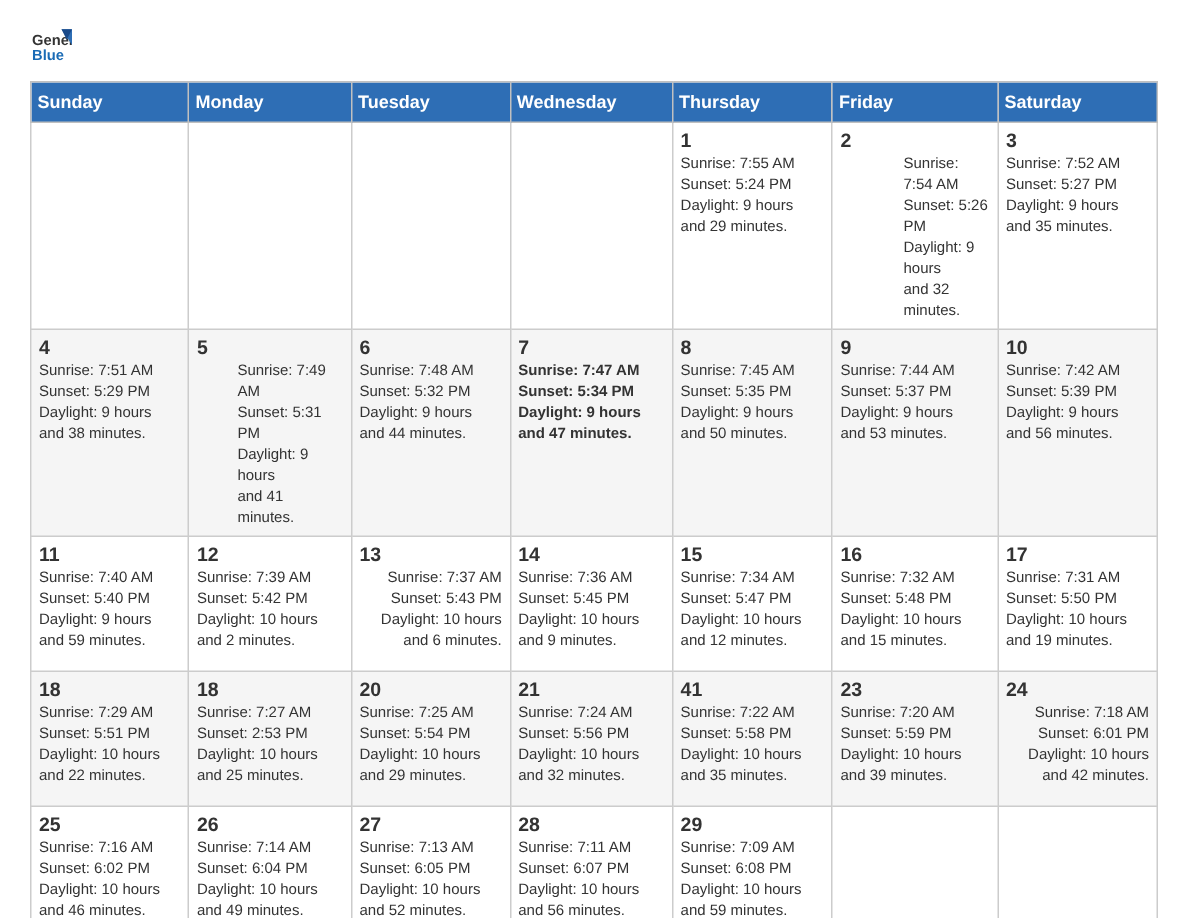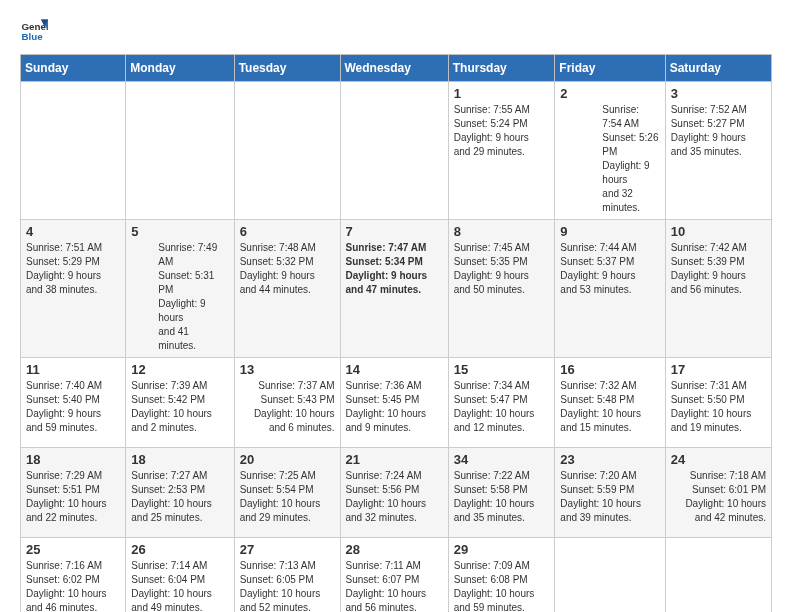--- a/index.html
+++ b/index.html
@@ -268,21 +268,21 @@
 and 29 minutes.</div>
         </td>
         <td>
           <span class="day-number">21</span>
           <div class="day-info" style="white-space: pre-line;">Sunrise: 7:24 AM
 Sunset: 5:56 PM
 Daylight: 10 hours
 and 32 minutes.</div>
         </td>
         <td>
-          <span class="day-number">34</span>
+          <span class="day-number">41</span>
           <div class="day-info" style="white-space: pre-line;">Sunrise: 7:22 AM
 Sunset: 5:58 PM
 Daylight: 10 hours
 and 35 minutes.</div>
         </td>
         <td>
           <span class="day-number">23</span>
           <div class="day-info" style="white-space: pre-line;">Sunrise: 7:20 AM
 Sunset: 5:59 PM
 Daylight: 10 hours

